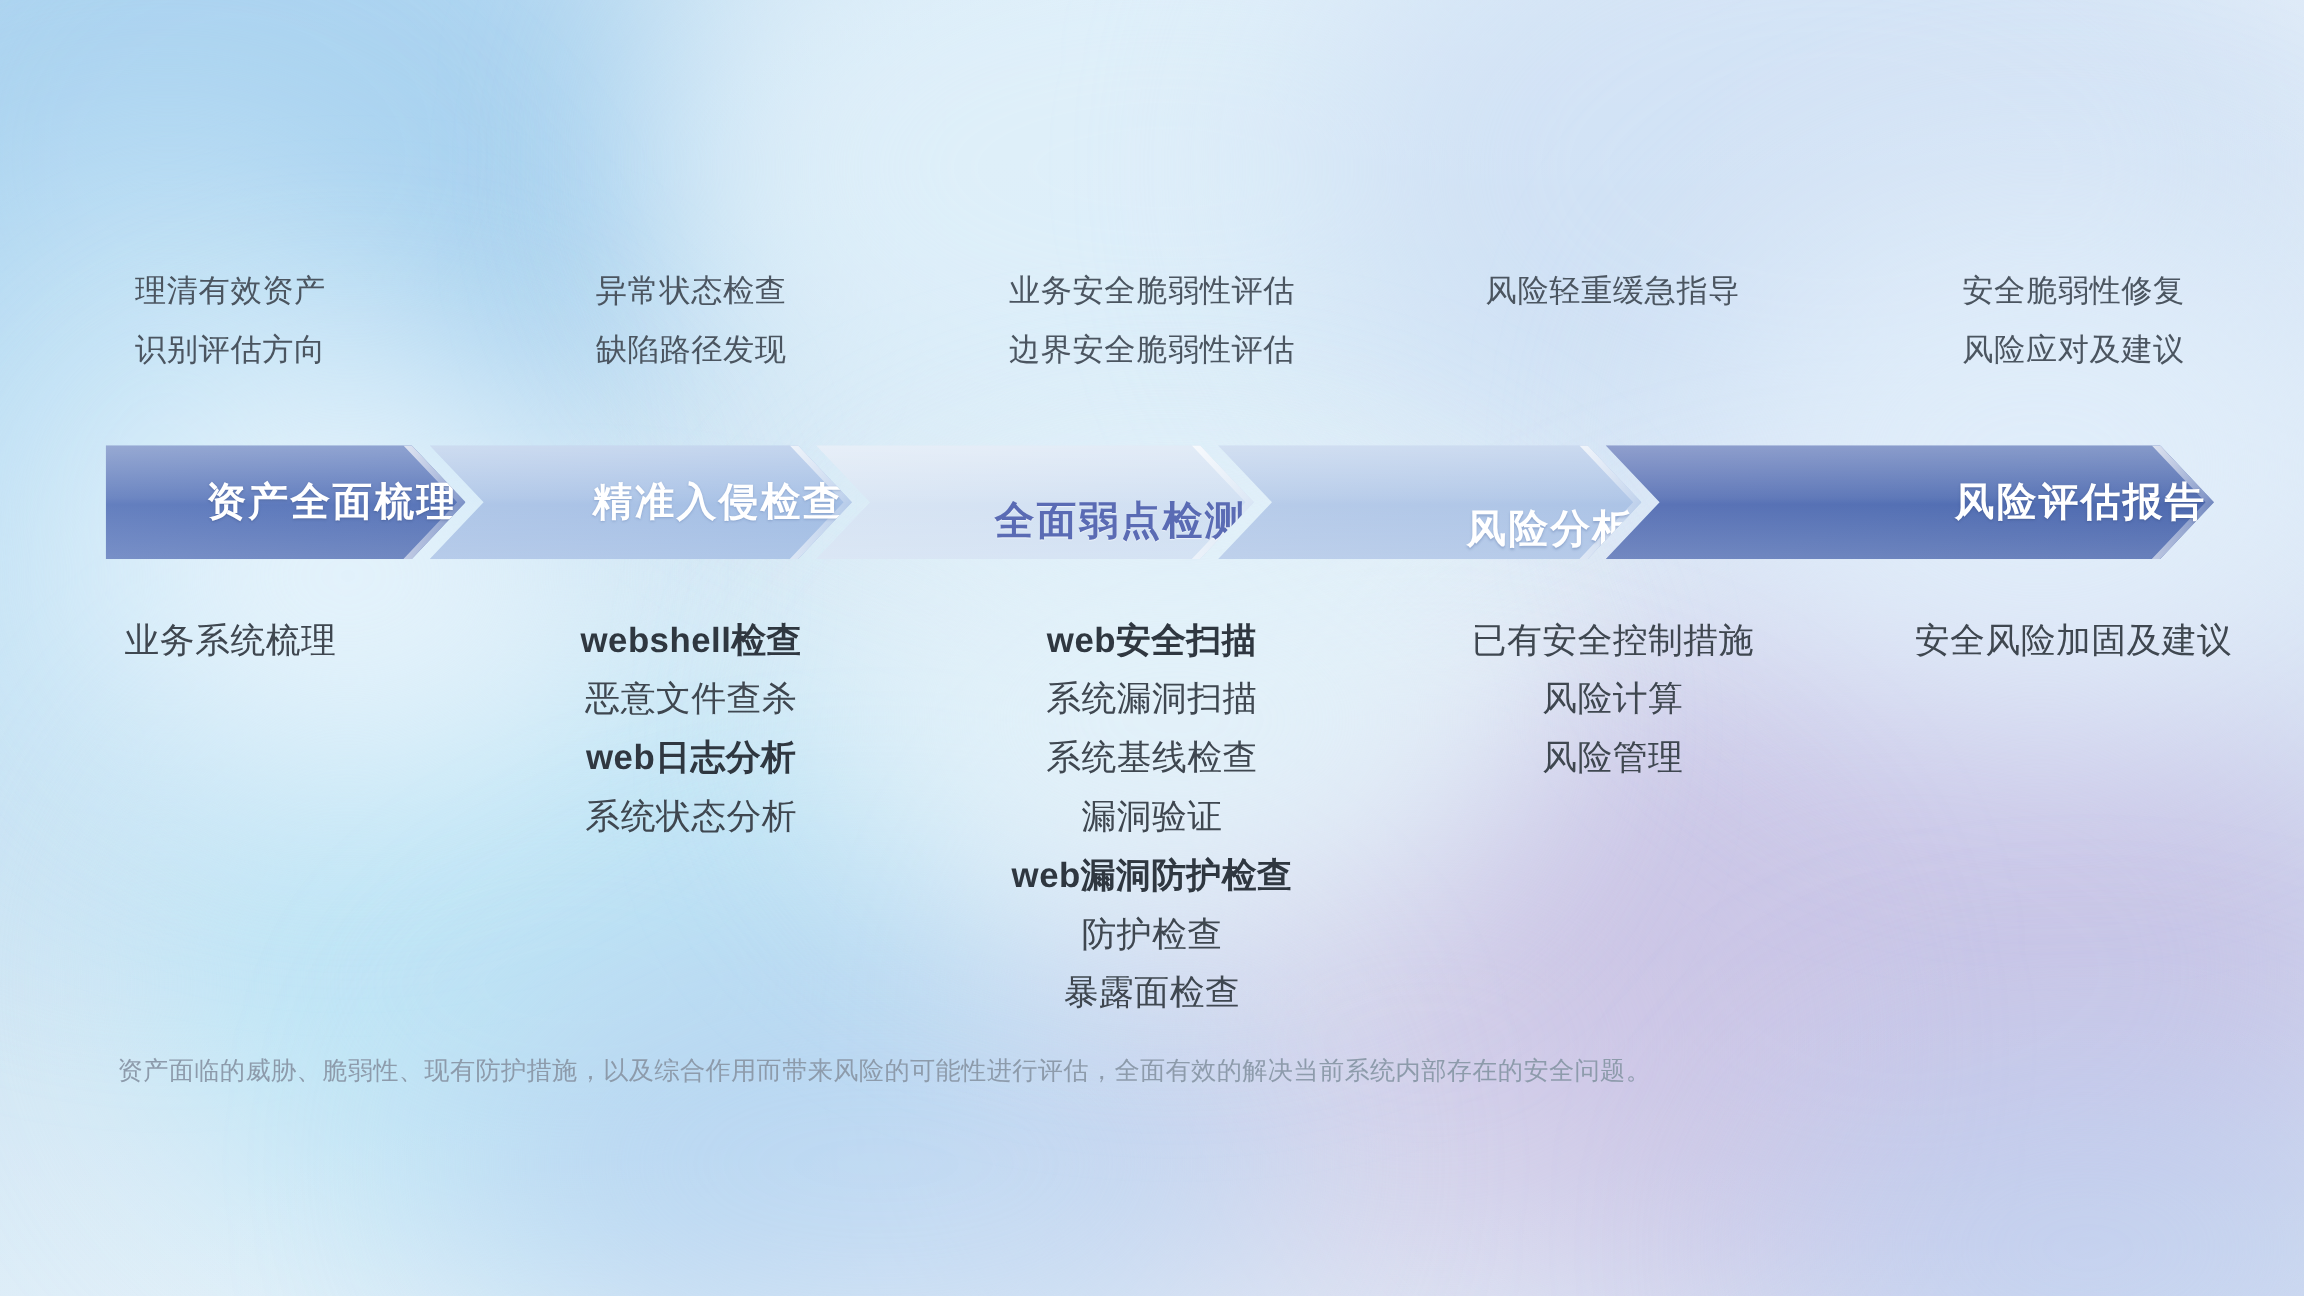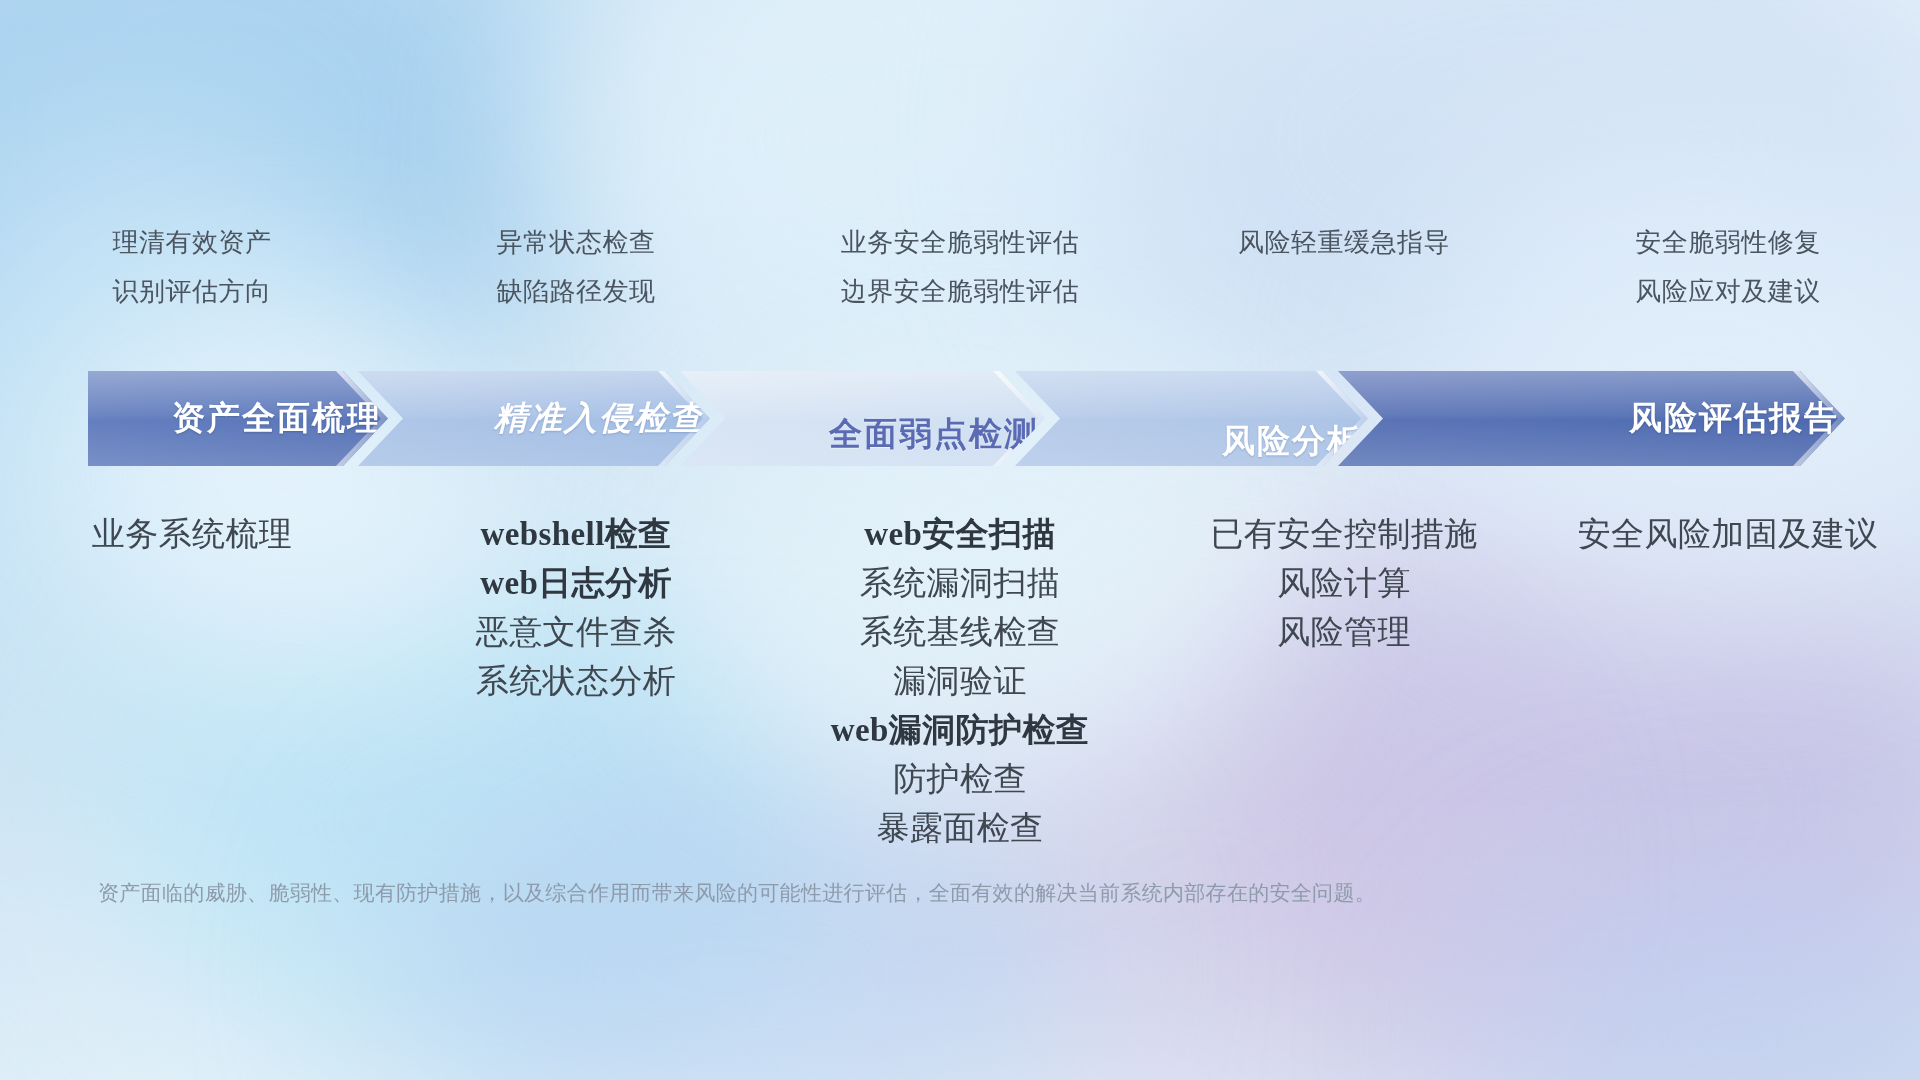--- a/index.html
+++ b/index.html
@@ -87,40 +87,39 @@
     background:linear-gradient(100deg,rgba(255,255,255,.75),rgba(255,255,255,.12));
     clip-path:polygon(calc(100% - 45px) 0, 100% 50%, calc(100% - 45px) 100%, calc(100% - 52px) 100%, calc(100% - 7px) 50%, calc(100% - 52px) 0);
     pointer-events:none;
   }
 
   
   .c1 { flex:0 0 300px; background:linear-gradient(160deg,#6a84c0 0%, #5f7bbd 45%, #5470b4 100%); }
   .c1 .label { color:#ffffff; text-shadow:0 1px 2px rgba(40,60,110,.35); }
 
   .c2 { flex:0 0 352px; background:linear-gradient(165deg,#b8cdea 0%, #a9c2e6 50%, #9cb9e2 100%); }
-  .c2 .label { color:#ffffff; text-shadow:0 1px 2px rgba(70,95,150,.30);font-style:italic; }
+  .c2 .label { color:#ffffff; text-shadow:0 1px 2px rgba(70,95,150,.30); }
 
   .c3 { flex:0 0 365px; background:linear-gradient(165deg,#dde8f5 0%, #d4e2f3 50%, #cbdcf1 100%); }
   .c3 .label { color:#5a6bb4; text-shadow:0 1px 1px rgba(255,255,255,.55);margin-top:32px; }
 
   .c4 { flex:0 0 353px; background:linear-gradient(165deg,#bfd2ec 0%, #b2c8e8 50%, #a6bfe4 100%); }
   .c4 .label { color:#ffffff; text-shadow:0 1px 2px rgba(70,95,150,.30);margin-top:46px; }
 
   .c5 { flex:1 1 auto; background:linear-gradient(160deg,#6076b8 0%, #5470b4 50%, #4a66ad 100%); margin-right:0; }
   .c5 .label { color:#ffffff; text-shadow:0 1px 2px rgba(40,60,110,.35); }
 
   
   .bot-row { top:510px; }
   .bot-item {
-    font-size:33px;
+    font-size:29px;
     line-height:49px;
     color:#3f4750;
     letter-spacing:.4px;
     white-space:nowrap;
-    font-family:Liberation Serif, serif;
   }
   .bot-item.em { font-weight:bold; color:#2f3740; }
 
   
   .footnote {
     position:absolute;
     left:98px; top:875px;
     width:1510px;
     font-size:21px;
     line-height:35px;
@@ -200,22 +199,22 @@
       <span class="label">风险评估报告</span>
     </div>
   </div>
 
   <div class="cols bot-row">
     <div class="col">
       <div class="bot-item">业务系统梳理</div>
     </div>
     <div class="col">
       <div class="bot-item em">webshell检查</div>
+      <div class="bot-item">恶意文件查杀</div>
       <div class="bot-item em">web日志分析</div>
-      <div class="bot-item">恶意文件查杀</div>
       <div class="bot-item">系统状态分析</div>
     </div>
     <div class="col">
       <div class="bot-item em">web安全扫描</div>
       <div class="bot-item">系统漏洞扫描</div>
       <div class="bot-item">系统基线检查</div>
       <div class="bot-item">漏洞验证</div>
       <div class="bot-item em">web漏洞防护检查</div>
       <div class="bot-item">防护检查</div>
       <div class="bot-item">暴露面检查</div>

